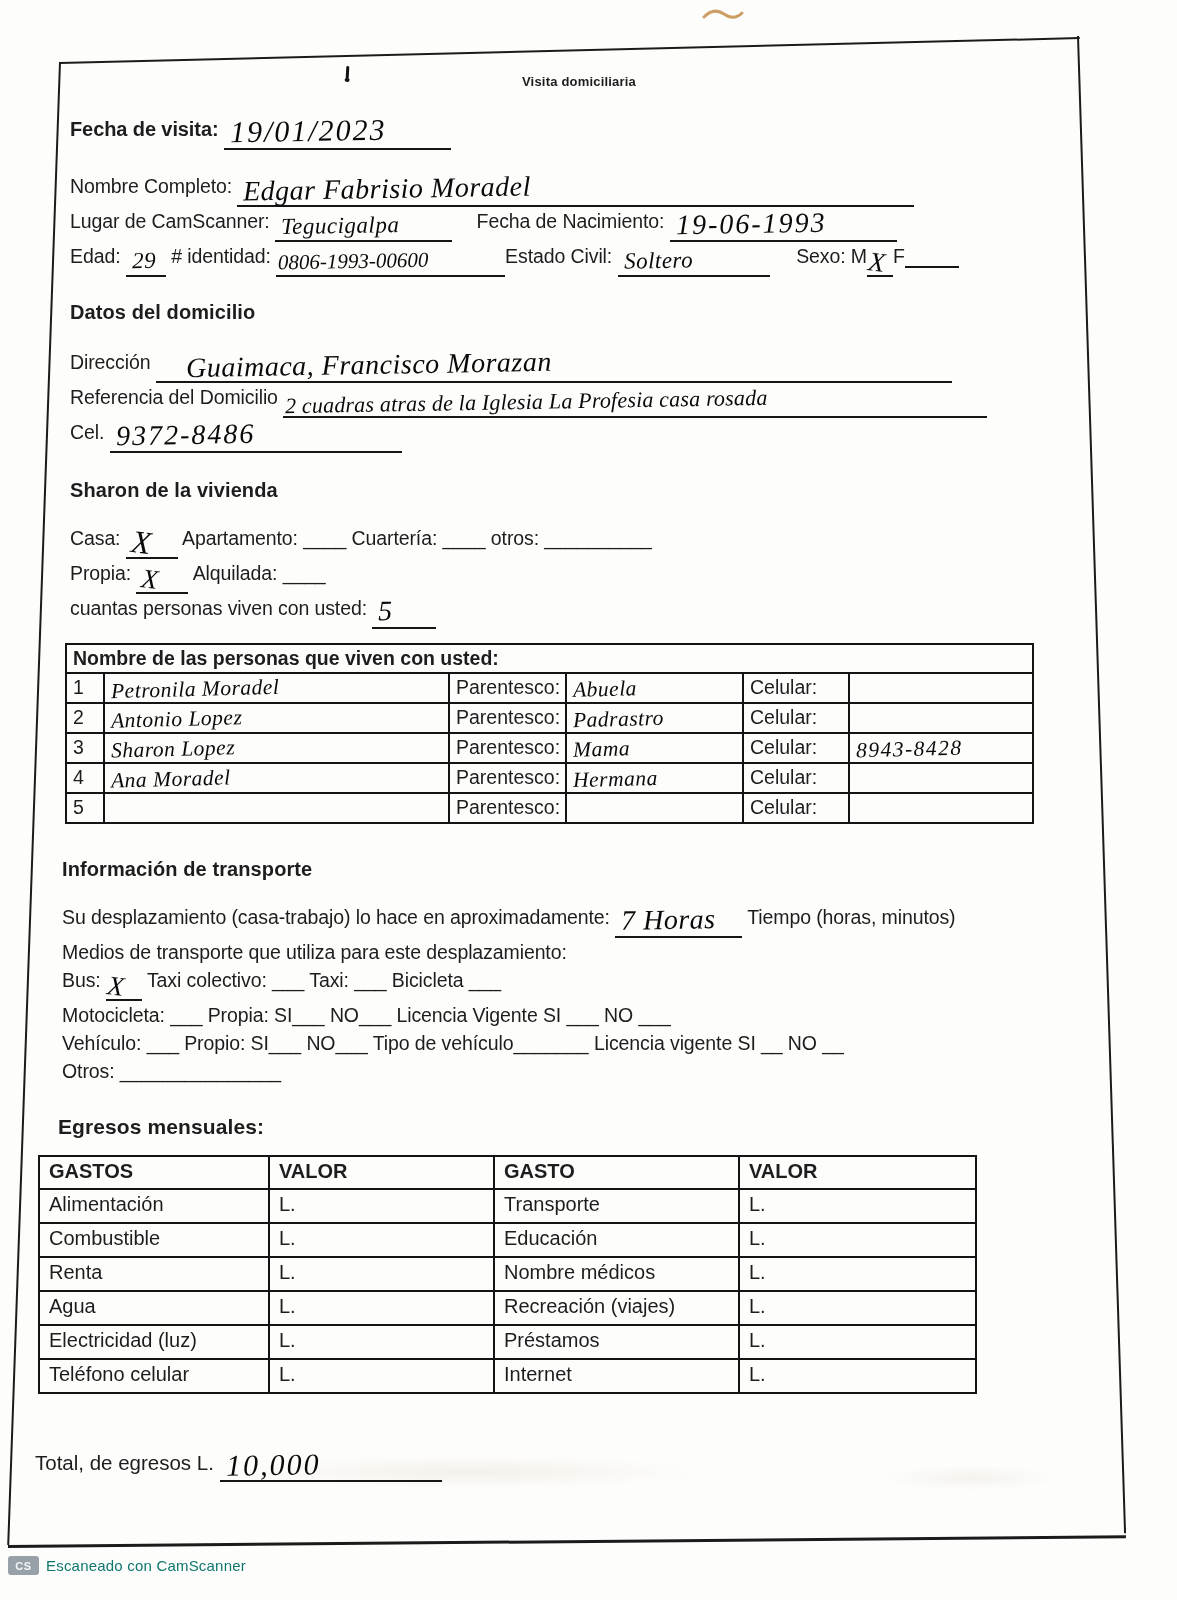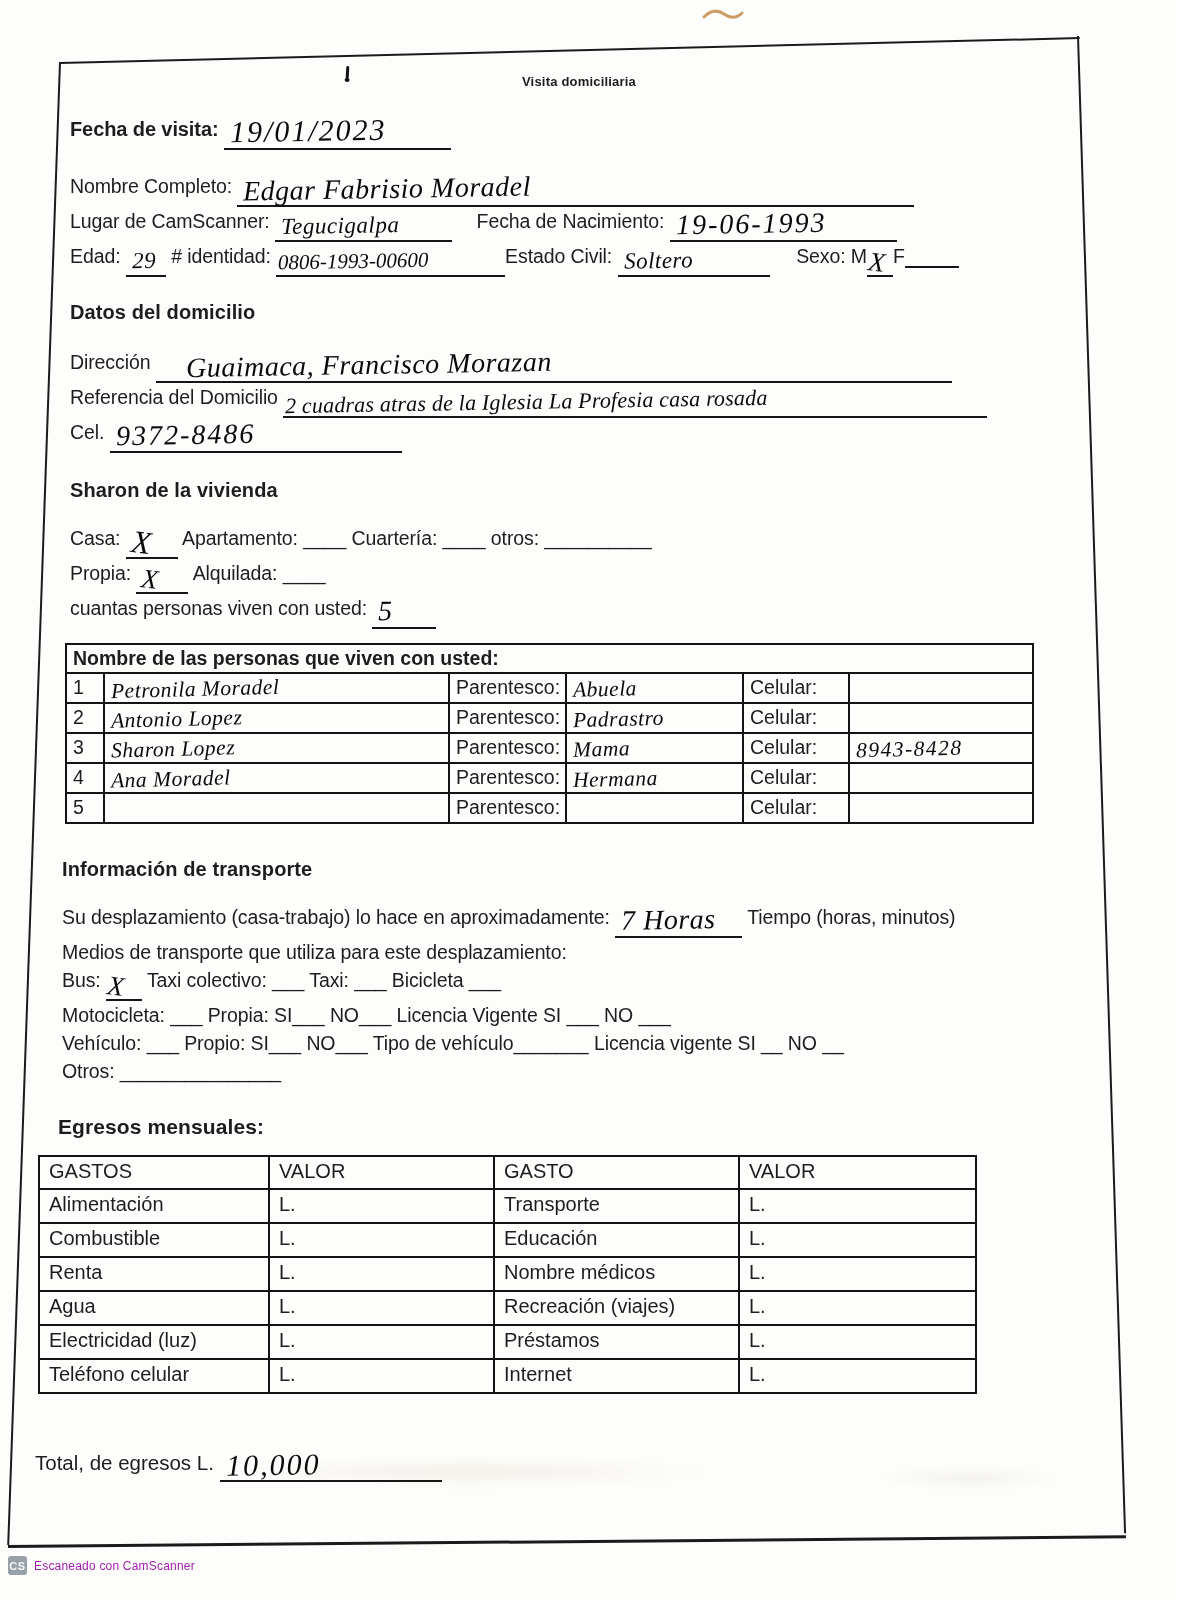--- a/index.html
+++ b/index.html
@@ -45,41 +45,41 @@
   .t1row > div{border-right:2px solid #141414;padding:0 6px;overflow:visible;}
   .t1row > div:last-child{border-right:none;}
   .t1row .hw{font-size:21.5px;transform:rotate(-1.5deg) translateY(2px);}
   .cellnum{text-align:left;}
 
   
   .tbl2{
     margin:16px 0 0 8px;width:935px;border:2.6px solid #141414;font-size:20px;
   }
   .t2row{display:grid;grid-template-columns:230px 225px 245px 1fr;height:32px;line-height:29px;}
-  .t2row.hd{font-weight:normal;height:31px;border-bottom:2.2px solid #141414;}
+  .t2row.hd{font-weight:bold;height:31px;border-bottom:2.2px solid #141414;}
   .t2row + .t2row{border-top:2px solid #141414;}
   .t2row.hd + .t2row{border-top:none;}
   .t2row > div{border-right:2px solid #141414;padding:0 9px;}
   .t2row > div:last-child{border-right:none;}
 
   .total-line{font-size:20.5px;margin-left:5px;margin-top:56px;}
 
   
   .tick{position:absolute;left:346px;top:66px;width:3px;height:13px;background:#111;border-radius:2px;transform:rotate(3deg);}
   .tick:after{content:"";position:absolute;left:-1px;top:12px;width:5px;height:4px;background:#111;border-radius:50%;}
   .squiggle{position:absolute;left:700px;top:4px;}
   .smudge{position:absolute;left:230px;top:1455px;width:480px;height:34px;
     background:radial-gradient(ellipse at center,rgba(196,176,138,0.16),rgba(196,176,138,0) 70%);}
   .smudge2{position:absolute;left:880px;top:1465px;width:180px;height:26px;
     background:radial-gradient(ellipse at center,rgba(190,180,150,0.14),rgba(190,180,150,0) 70%);}
 
   .watermark{position:absolute;left:8px;top:1556px;display:flex;align-items:center;gap:7px;}
-  .cs-badge{width:19px;height:19px;background:#99a1a8;border-radius:3px;color:#f4f5f6;
+  .cs-badge{width:31px;height:19px;background:#99a1a8;border-radius:3px;color:#f4f5f6;
     font-size:11px;font-weight:bold;display:flex;align-items:center;justify-content:center;letter-spacing:.5px;}
-  .wm-text{font-size:12px;color:#a21caf;letter-spacing:.2px;}
+  .wm-text{font-size:15px;color:#0f766e;letter-spacing:.2px;}
 </style>
 </head>
 <body>
 
 <div class="tick"></div>
 <svg class="squiggle" width="46" height="20" viewBox="0 0 46 20">
   <path d="M4,13 Q14,3 24,10 T42,9" stroke="#c08440" stroke-width="3" fill="none" stroke-linecap="round" opacity="0.8"></path>
 </svg>
 <div class="smudge"></div>
 <div class="smudge2"></div>

